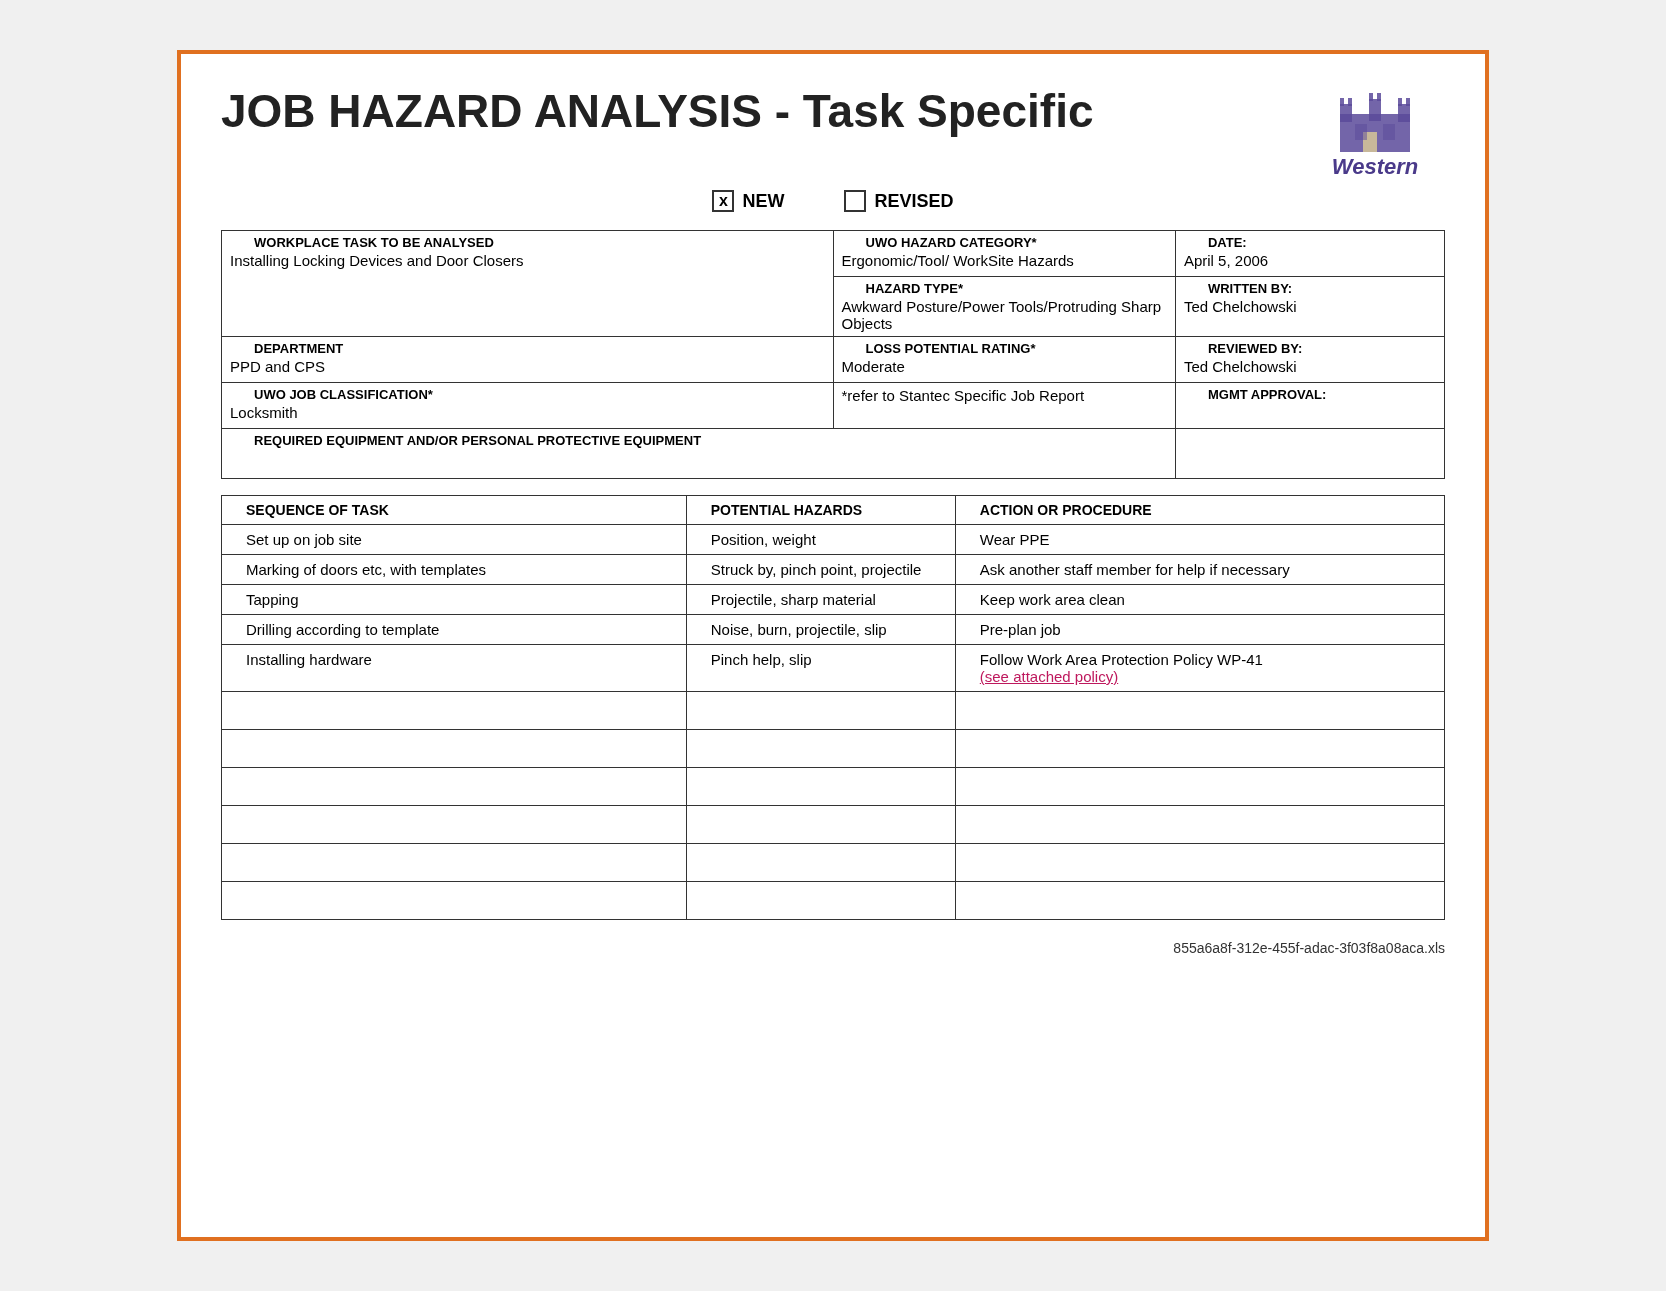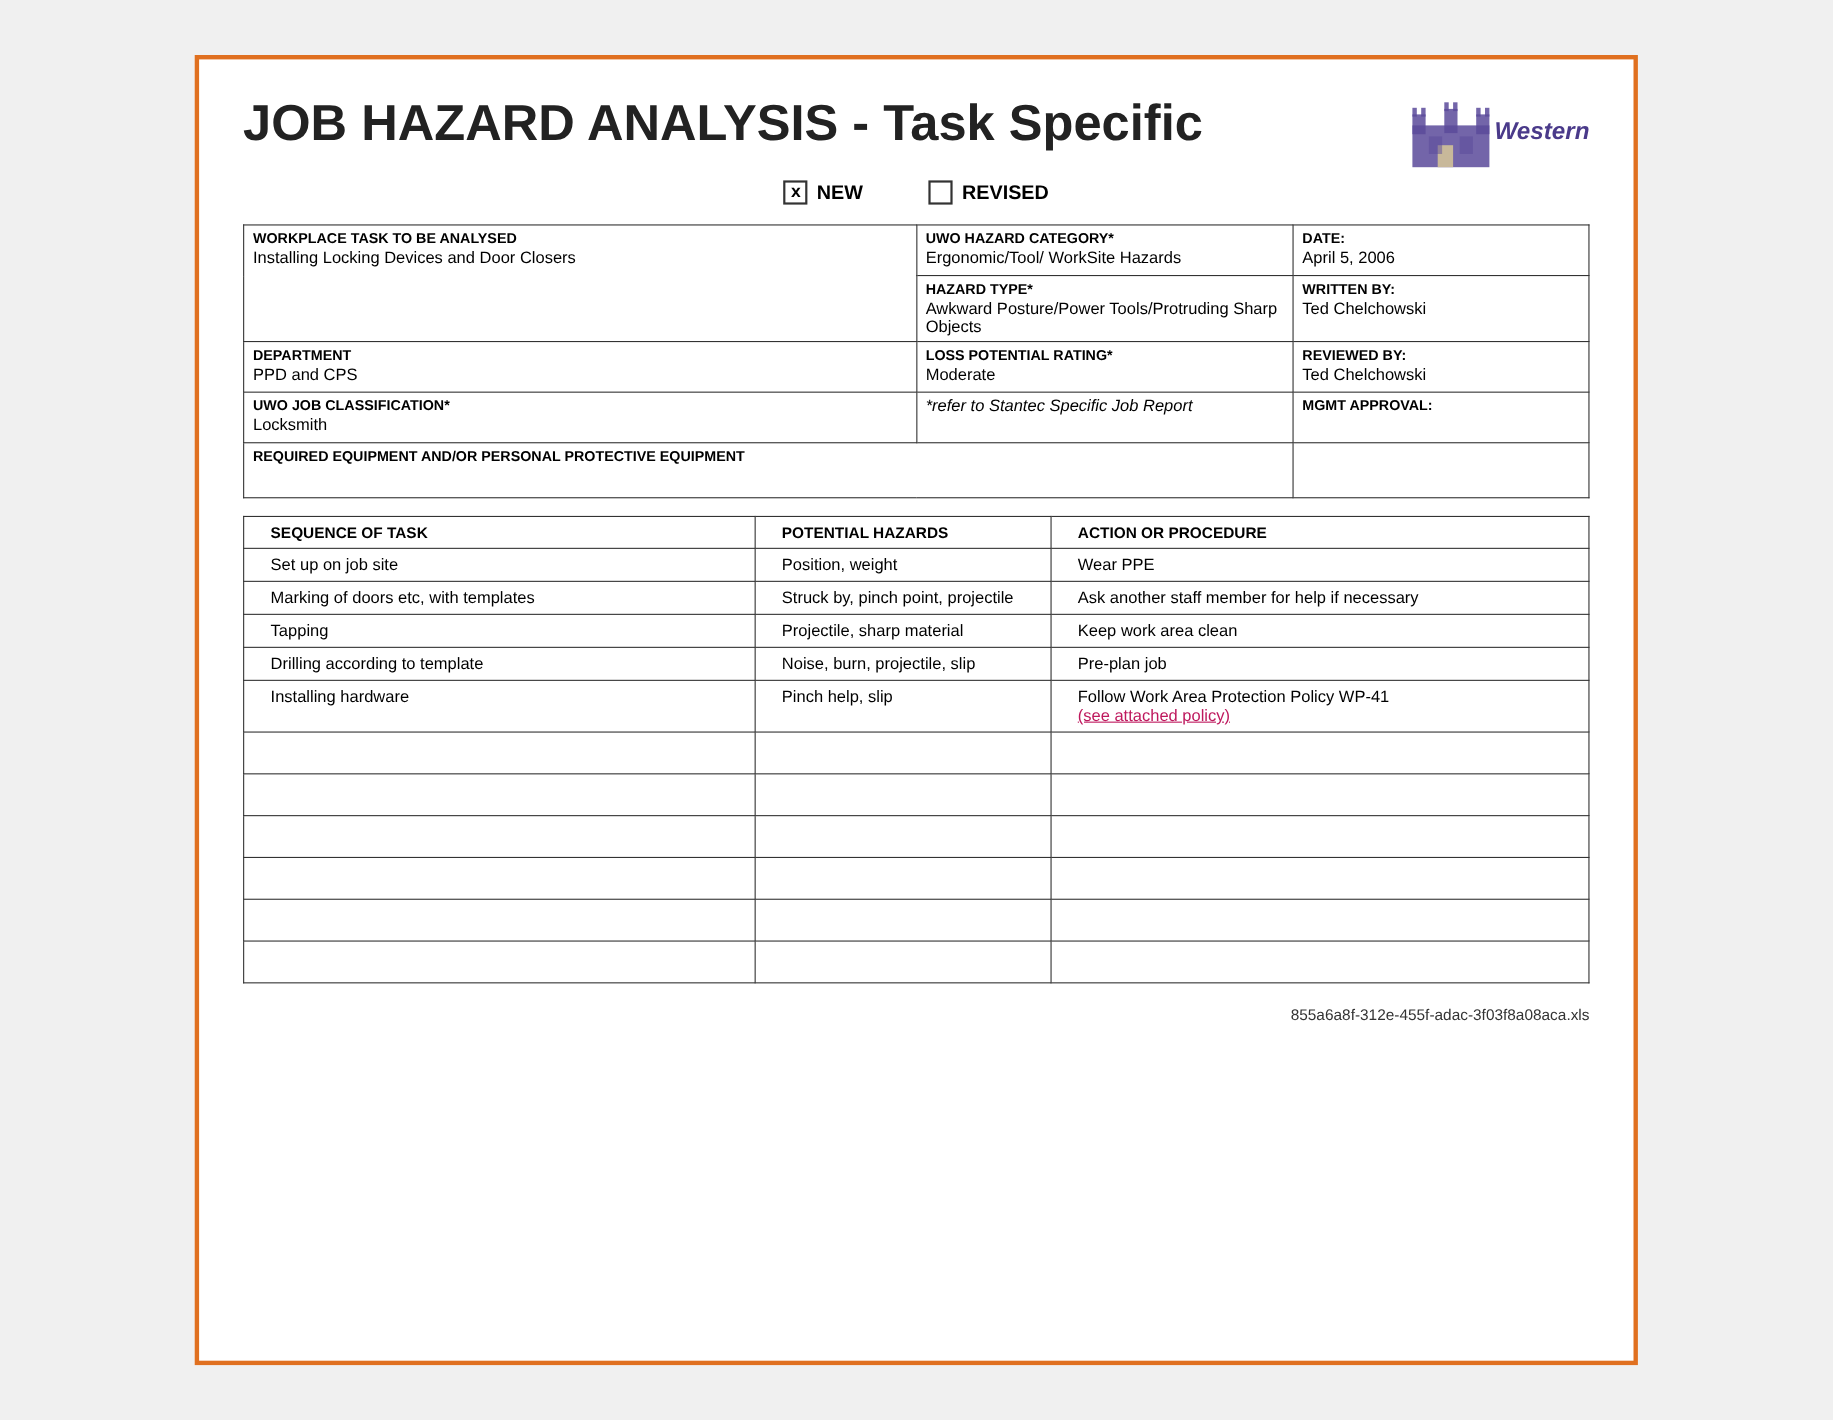--- a/index.html
+++ b/index.html
@@ -26,21 +26,21 @@
       margin-bottom: 10px;
     }
     .main-title {
       font-size: 46px;
       font-weight: bold;
       color: #222;
       flex: 1;
     }
     .logo-area {
       display: flex;
-      flex-direction: row;
+      flex-direction: column;
       align-items: center;
       min-width: 140px;
     }
     .logo-castle {
       width: 80px;
       height: 70px;
     }
     .logo-text {
       font-size: 22px;
       color: #4a3a8a;
@@ -90,20 +90,21 @@
     .lv-cell {
       border: 1px solid #333;
       padding: 4px 8px;
       vertical-align: top;
     }
     .lv-label {
       font-weight: bold;
       font-size: 13px;
       display: block;
       margin-bottom: 2px;
+      margin-left: 24px;
     }
     .lv-value {
       font-size: 15px;
       display: block;
       min-height: 20px;
     }
 
     
     .main-table {
       width: 100%;
@@ -216,21 +217,21 @@
         <span class="lv-value">Ted Chelchowski</span>
       </td>
     </tr>
 
     <tr>
       <td class="lv-cell">
         <span class="lv-label">UWO JOB CLASSIFICATION*</span>
         <span class="lv-value">Locksmith</span>
       </td>
       <td class="lv-cell">
-        <span class="lv-value" style="font-style:italic">*refer to Stantec Specific Job Report</span>
+        <span class="lv-value" style="">*refer to Stantec Specific Job Report</span>
       </td>
       <td class="lv-cell">
         <span class="lv-label">MGMT APPROVAL:</span>
         <span class="lv-value"></span>
       </td>
     </tr>
 
     <tr>
       <td class="lv-cell" colspan="2" style="height:50px">
         <span class="lv-label">REQUIRED EQUIPMENT AND/OR PERSONAL PROTECTIVE EQUIPMENT</span>

